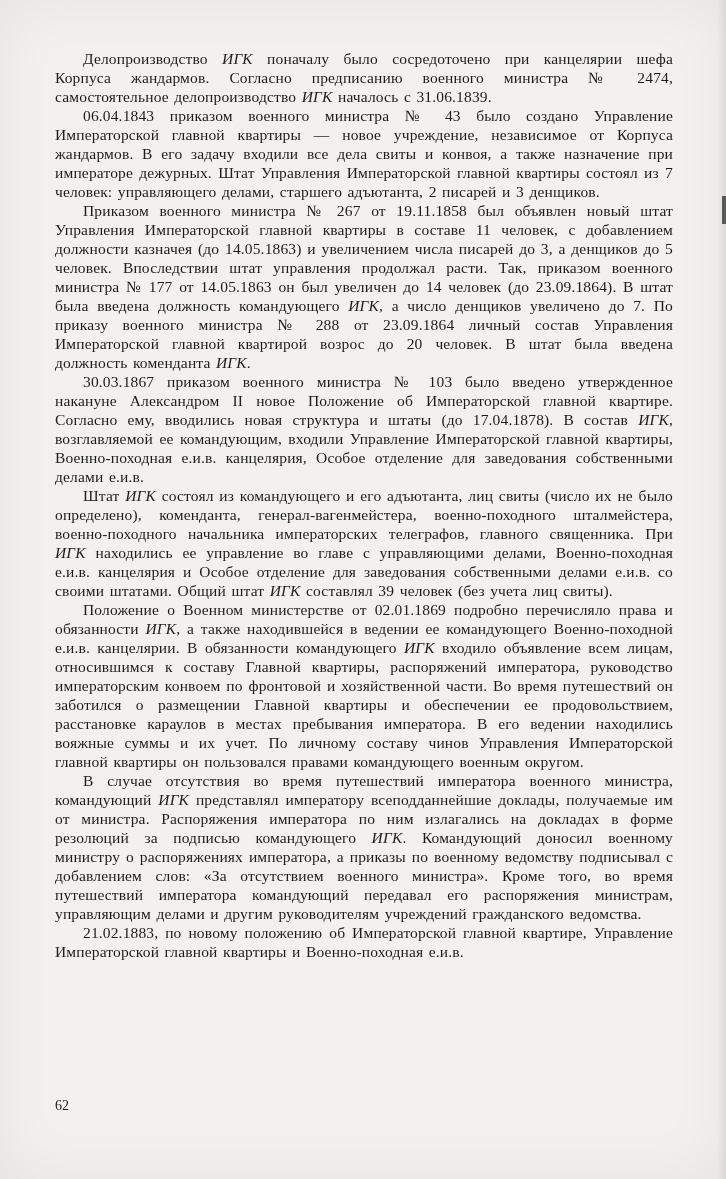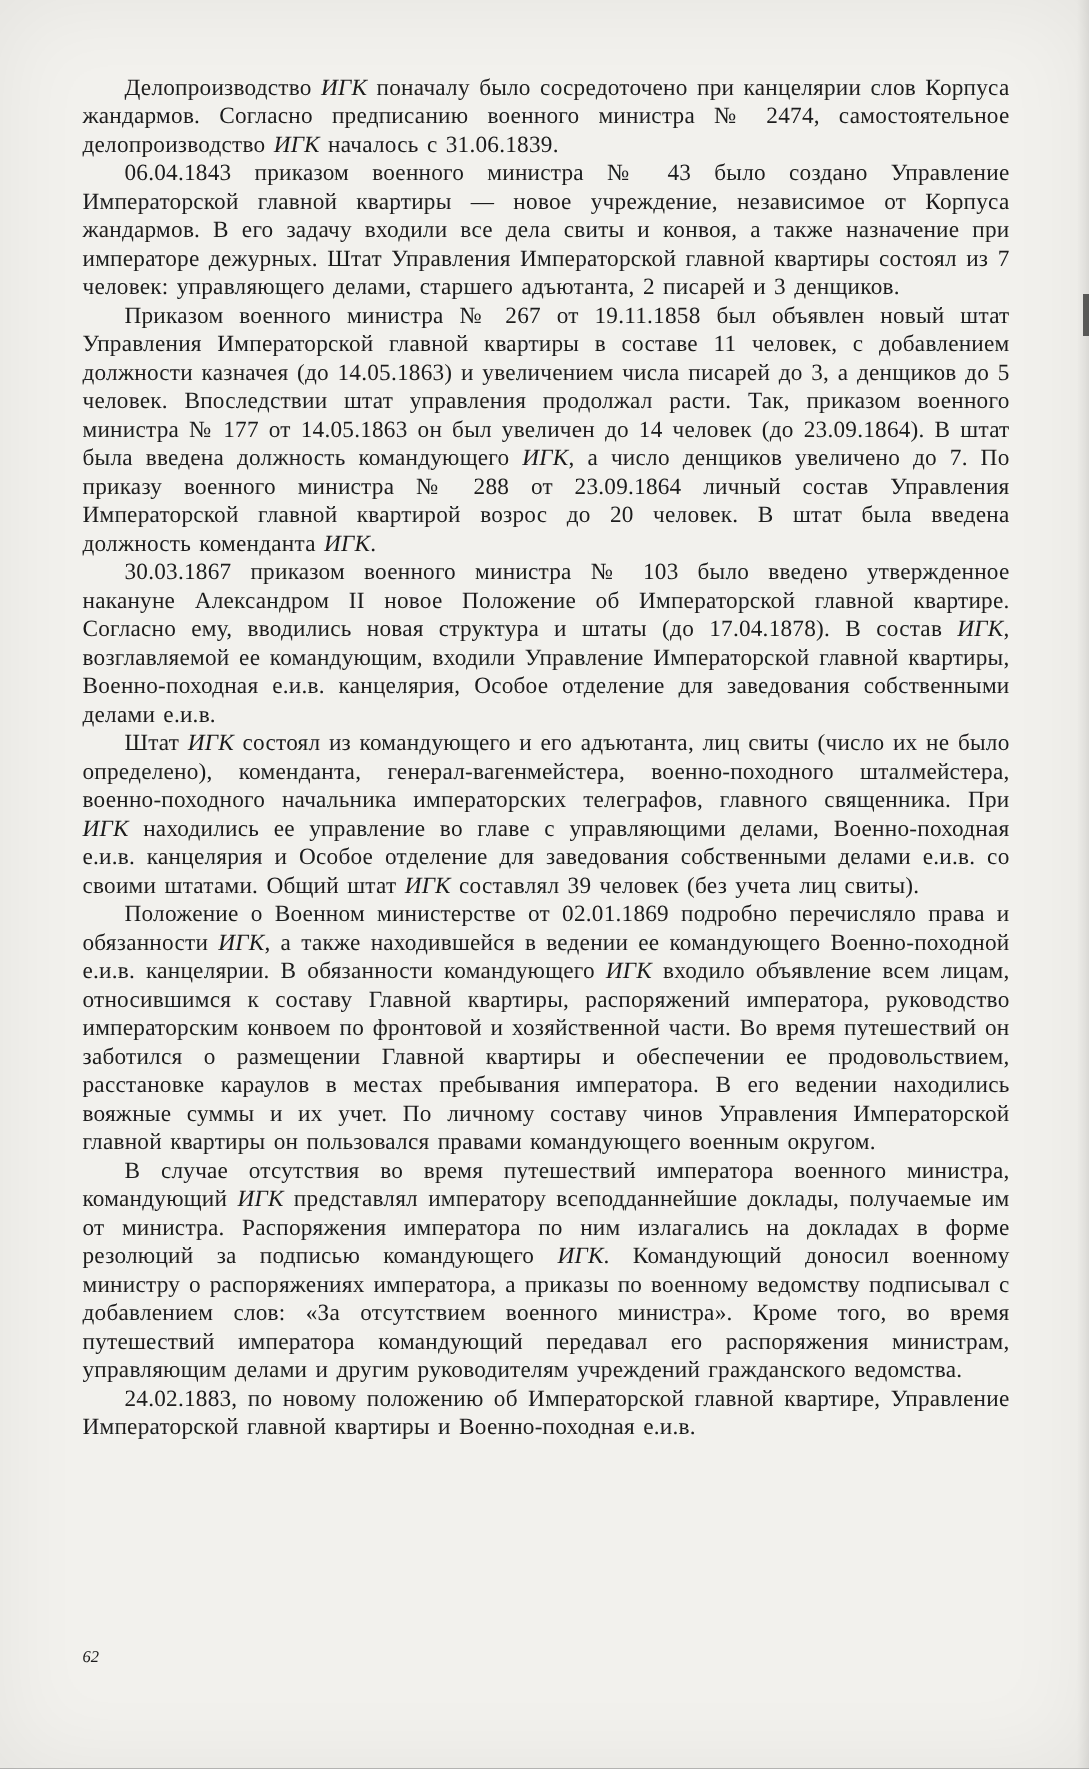--- a/index.html
+++ b/index.html
@@ -34,23 +34,22 @@
     padding: 0;
     text-indent: 28px;
   }
   .body-text i {
     font-style: italic;
   }
   .page-number {
     position: absolute;
     left: 55px;
     top: 1096px;
-    font-size: 11px;
+    font-size: 14px;
     line-height: 19px;
-    font-style: italic;
   }
   .edge-artifact {
     position: absolute;
     right: 0;
     top: 196px;
     width: 4px;
     height: 28px;
     background: #3a3a38;
     opacity: 0.8;
   }
@@ -61,25 +60,25 @@
     width: 8px;
     height: 100%;
     background: linear-gradient(to left, rgba(0,0,0,0.07), rgba(0,0,0,0));
   }
 </style>
 </head>
 <body>
 
 <div class="scan-page">
   <div class="body-text">
-      <p class="para"><span>Делопроизводство </span><i>ИГК</i><span> поначалу было сосредоточено при канцелярии слов Корпуса жандармов. Согласно предписанию военного министра № 2474, самостоятельное делопроизводство </span><i>ИГК</i><span> началось с 31.06.1839.</span></p>
+      <p class="para"><span>Делопроизводство </span><i>ИГК</i><span> поначалу было сосредоточено при канцелярии шефа Корпуса жандармов. Согласно предписанию военного министра № 2474, самостоятельное делопроизводство </span><i>ИГК</i><span> началось с 31.06.1839.</span></p>
       <p class="para"><span>06.04.1843 приказом военного министра № 43 было создано Управление Императорской главной квартиры — новое учреждение, независимое от Корпуса жандармов. В его задачу входили все дела свиты и конвоя, а также назначение при императоре дежурных. Штат Управления Императорской главной квартиры состоял из 7 человек: управляющего делами, старшего адъютанта, 2 писарей и 3 денщиков.</span></p>
       <p class="para"><span>Приказом военного министра № 267 от 19.11.1858 был объявлен новый штат Управления Императорской главной квартиры в составе 11 человек, с добавлением должности казначея (до 14.05.1863) и увеличением числа писарей до 3, а денщиков до 5 человек. Впоследствии штат управления продолжал расти. Так, приказом военного министра № 177 от 14.05.1863 он был увеличен до 14 человек (до 23.09.1864). В штат была введена должность командующего </span><i>ИГК</i><span>, а число денщиков увеличено до 7. По приказу военного министра № 288 от 23.09.1864 личный состав Управления Императорской главной квартирой возрос до 20 человек. В штат была введена должность коменданта </span><i>ИГК</i><span>.</span></p>
       <p class="para"><span>30.03.1867 приказом военного министра № 103 было введено утвержденное накануне Александром II новое Положение об Императорской главной квартире. Согласно ему, вводились новая структура и штаты (до 17.04.1878). В состав </span><i>ИГК</i><span>, возглавляемой ее командующим, входили Управление Императорской главной квартиры, Военно-походная е.и.в. канцелярия, Особое отделение для заведования собственными делами е.и.в.</span></p>
       <p class="para"><span>Штат </span><i>ИГК</i><span> состоял из командующего и его адъютанта, лиц свиты (число их не было определено), коменданта, генерал-вагенмейстера, военно-походного шталмейстера, военно-походного начальника императорских телеграфов, главного священника. При </span><i>ИГК</i><span> находились ее управление во главе с управляющими делами, Военно-походная е.и.в. канцелярия и Особое отделение для заведования собственными делами е.и.в. со своими штатами. Общий штат </span><i>ИГК</i><span> составлял 39 человек (без учета лиц свиты).</span></p>
       <p class="para"><span>Положение о Военном министерстве от 02.01.1869 подробно перечисляло права и обязанности </span><i>ИГК</i><span>, а также находившейся в ведении ее командующего Военно-походной е.и.в. канцелярии. В обязанности командующего </span><i>ИГК</i><span> входило объявление всем лицам, относившимся к составу Главной квартиры, распоряжений императора, руководство императорским конвоем по фронтовой и хозяйственной части. Во время путешествий он заботился о размещении Главной квартиры и обеспечении ее продовольствием, расстановке караулов в местах пребывания императора. В его ведении находились вояжные суммы и их учет. По личному составу чинов Управления Императорской главной квартиры он пользовался правами командующего военным округом.</span></p>
       <p class="para"><span>В случае отсутствия во время путешествий императора военного министра, командующий </span><i>ИГК</i><span> представлял императору всеподданнейшие доклады, получаемые им от министра. Распоряжения императора по ним излагались на докладах в форме резолюций за подписью командующего </span><i>ИГК</i><span>. Командующий доносил военному министру о распоряжениях императора, а приказы по военному ведомству подписывал с добавлением слов: «За отсутствием военного министра». Кроме того, во время путешествий императора командующий передавал его распоряжения министрам, управляющим делами и другим руководителям учреждений гражданского ведомства.</span></p>
-      <p class="para"><span>24.02.1883, по новому положению об Императорской главной квартире, Управление Императорской главной квартиры и Военно-походная е.и.в.</span></p>
+      <p class="para"><span>21.02.1883, по новому положению об Императорской главной квартире, Управление Императорской главной квартиры и Военно-походная е.и.в.</span></p>
     </div>
   <div class="page-number">62</div>
   <div class="edge-artifact"></div>
   <div class="edge-shade"></div>
 </div>
 
 </body></html>

